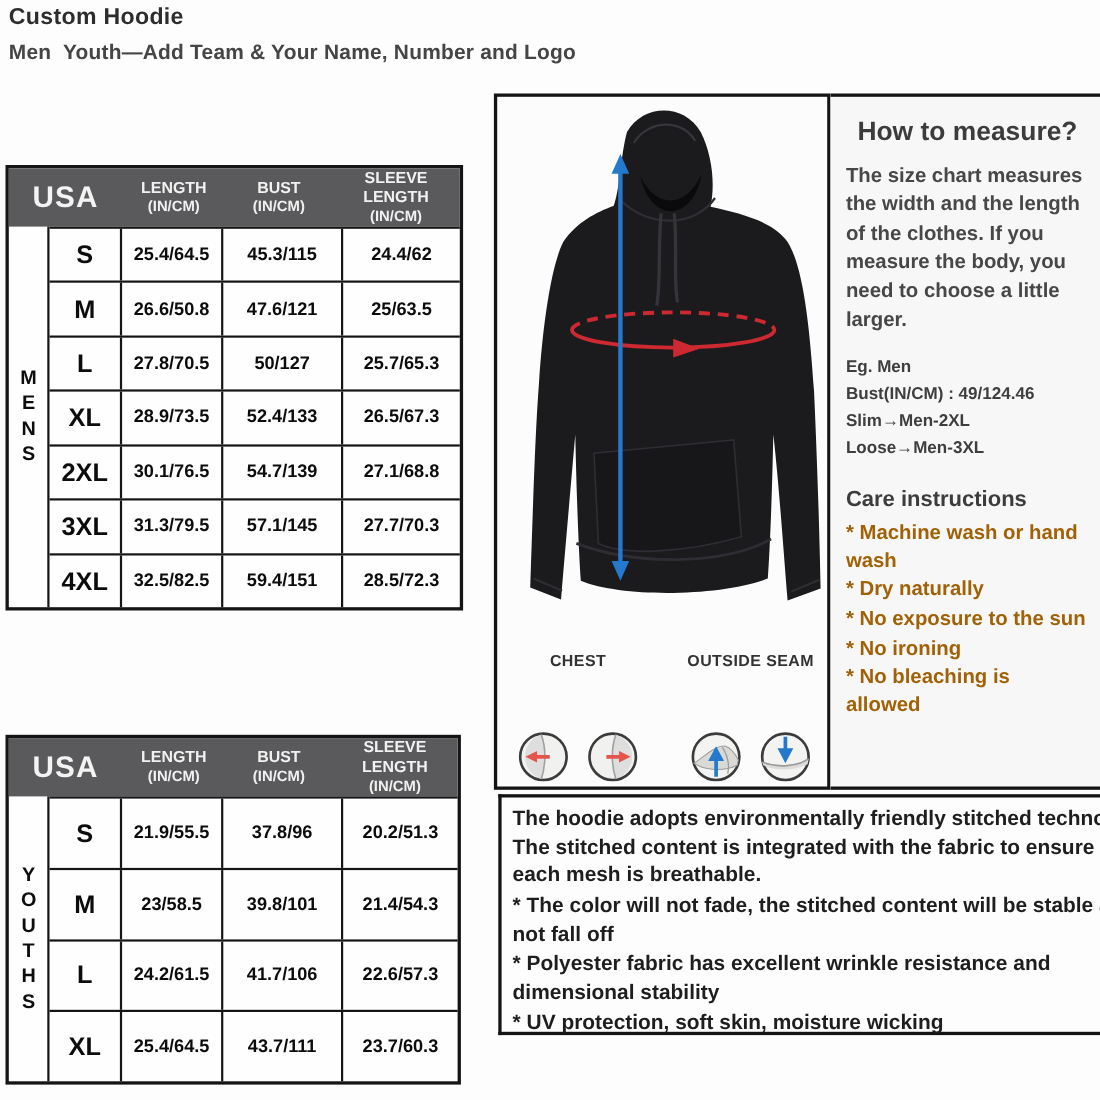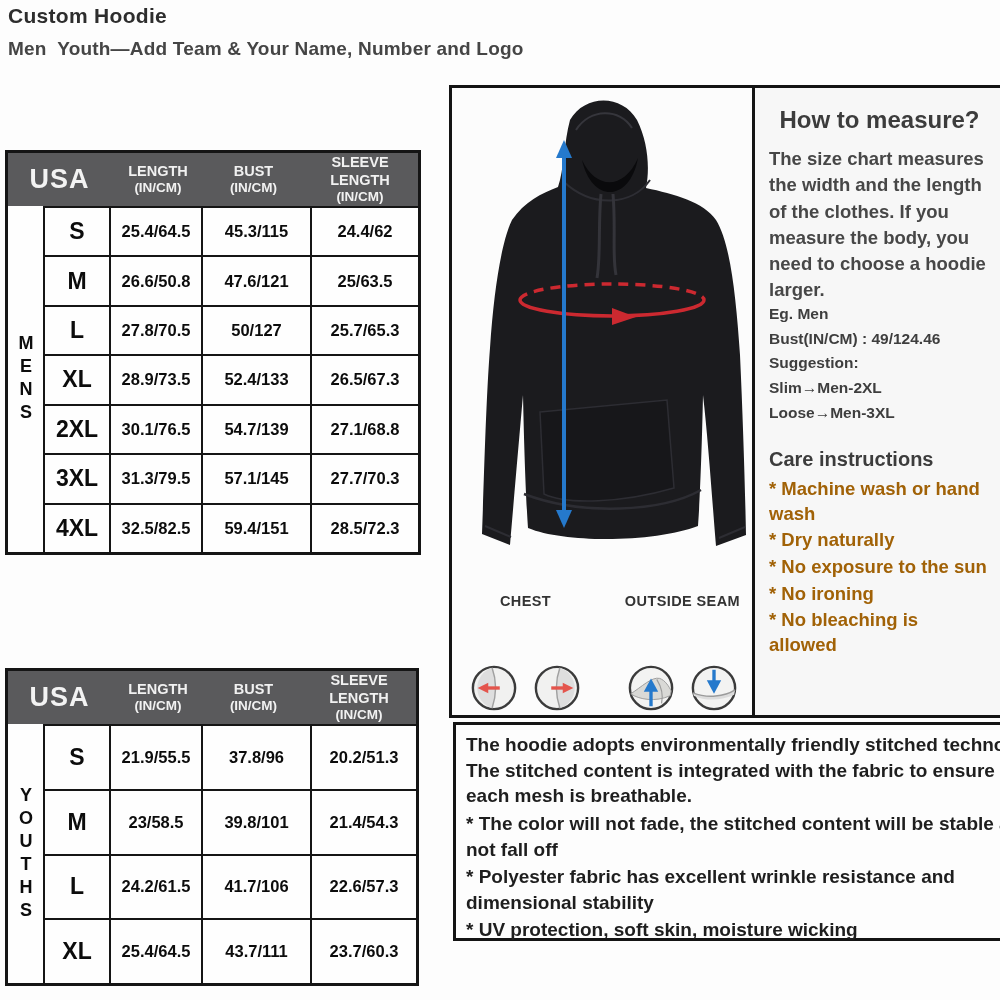--- a/index.html
+++ b/index.html
@@ -36,21 +36,21 @@
   .hoodie-svg { position:absolute; left:0; top:2px; }
   .diagram-row { position:absolute; left:0; right:0; top:505px; display:flex; justify-content:space-between; padding:0 12px 0 18px; }
   .diagram-group { display:flex; flex-direction:column; align-items:center;gap:42px; }
   .diagram-label { font-size:14.5px; font-weight:bold; color:#333333; letter-spacing:.4px; }
   .diagram-circles { display:flex; gap:15px; margin-top:13px; }
 
   
   .measure-panel { position:absolute; left:755px; top:85px; width:245px; height:633px; border-top:3px solid #141414; border-bottom:3px solid #141414; background:#f7f7f7; padding:12px 10px 0 14px; }
   .measure-heading { font-size:24px; font-weight:bold; color:#3c3c3c; text-align:center; margin-top:6px; }
   .measure-body { font-size:18.5px; font-weight:bold; color:#474747; line-height:1.42; margin-top:12px; }
-  .measure-example { }
+  .measure-example { margin-top:20px; }
   .measure-example .li { font-size:15.5px; font-weight:bold; color:#3e3e3e; margin-bottom:4px; line-height:1.35; }
   .care-heading { font-size:20px; font-weight:bold; color:#3c3c3c; margin-top:24px; }
   .care-list { margin-top:6px; }
   .care-list .li { font-size:18.5px; font-weight:bold; color:#a16207; line-height:1.33; margin-bottom:2px; }
 
   
   .description-panel { position:absolute; left:453px; top:722px; width:626px; height:219px; border:3px solid #141414; border-right:none; background:#fdfdfd; padding:7px 10px 0 10px; }
   .desc-intro { font-size:19px; font-weight:bold; color:#1e1e1e; line-height:1.35; }
   .desc-bullets .li { font-size:19px; font-weight:bold; color:#1e1e1e; line-height:1.35; margin-top:2px; }
 </style>
@@ -248,25 +248,24 @@
             <line x1="25" y1="6" x2="25" y2="20" stroke="#2579cc" stroke-width="3.5"></line>
             <polygon points="25,31 17.5,17 32.5,17" fill="#2579cc"></polygon>
           </svg>
         </div>
       </div>
     </div>
   </div>
 
   <div class="measure-panel">
     <div class="measure-heading">How to measure?</div>
-    <div class="measure-body">The size chart measures the width and the length of the clothes.  If you measure the body, you need to choose a hoodie larger.</div>
+    <div class="measure-body">The size chart measures the width and the length of the clothes.  If you measure the body, you need to choose a little larger.</div>
     <div class="measure-example">
         <p class="li">Eg. Men</p>
         <p class="li">Bust(IN/CM) : 49/124.46</p>
-        <p class="li">Suggestion:</p>
         <p class="li">Slim→Men-2XL</p>
         <p class="li">Loose→Men-3XL</p>
       </div>
     <div class="care-heading">Care instructions</div>
     <div class="care-list">
         <p class="li">* Machine wash or hand wash</p>
         <p class="li">* Dry naturally</p>
         <p class="li">* No exposure to the sun</p>
         <p class="li">* No ironing</p>
         <p class="li">* No bleaching is allowed</p>

